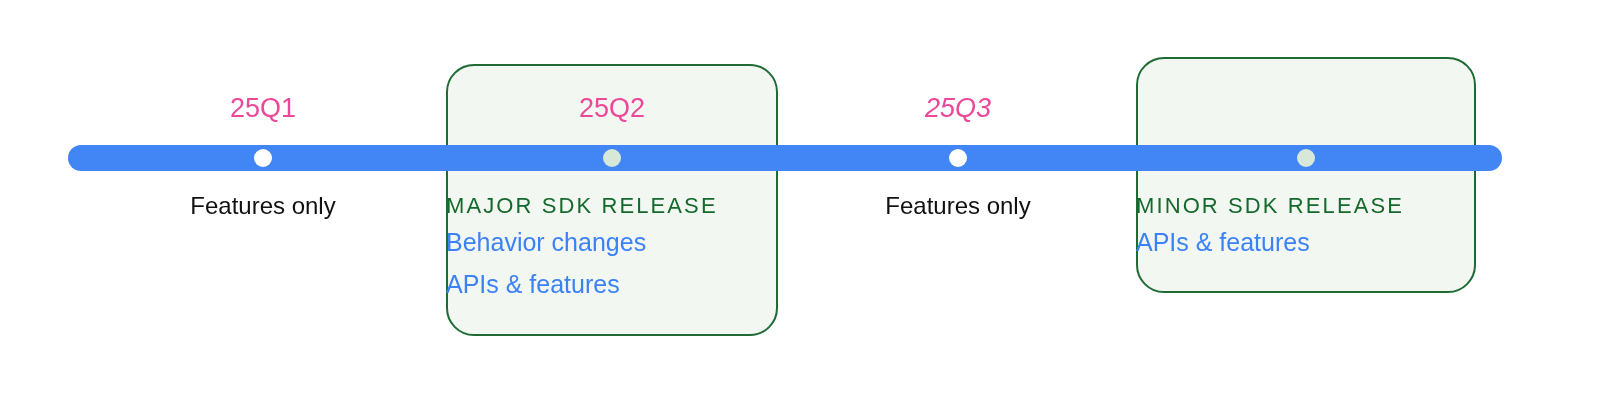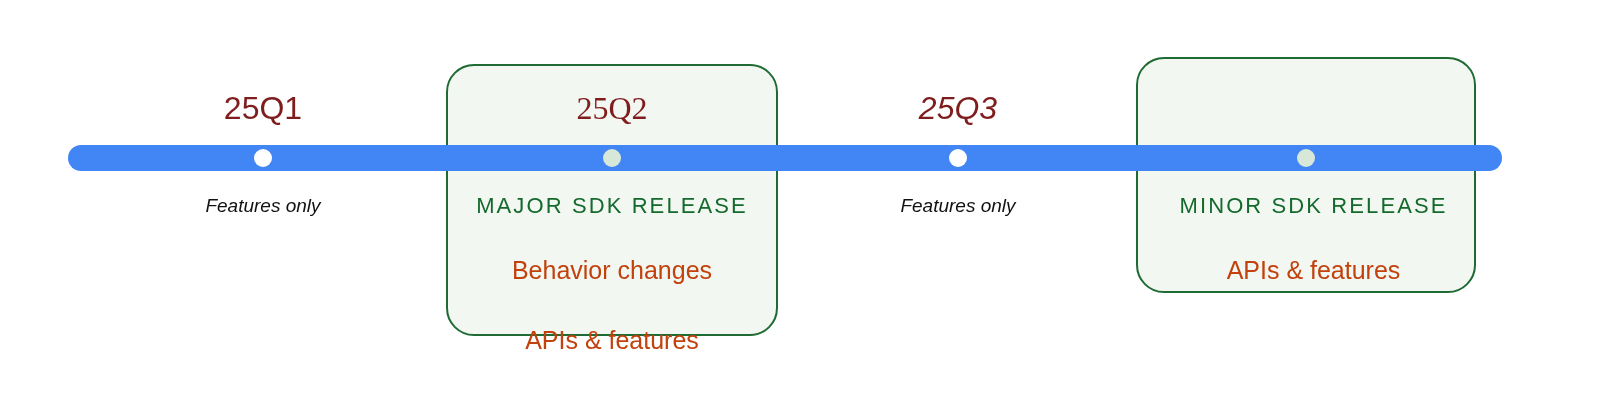--- a/index.html
+++ b/index.html
@@ -71,72 +71,69 @@
   #dot-q2 { left: 603px; }
   #dot-q3 { left: 949px; }
   #dot-q4 { left: 1297px; }
 
   
   .quarter-label {
     position: absolute;
     top: 91px;
     width: 200px;
     text-align: center;
-    font-size: 32px;
+    font-size: 27px;
     line-height: 34px;
-    color: #7f1d1d;
+    color: #ec4899;
     font-weight: 400;
     z-index: 4;
     white-space: nowrap;
   }
   #label-q1 { left: 163px; }
-  #label-q2 { left: 512px; font-family: Liberation Serif, serif; }
+  #label-q2 { left: 512px; }
   #label-q3 { left: 858px; font-style: italic; }
   #label-q4 { left: 1206px; }
 
   
   .plain-note {
     position: absolute;
     top: 190px;
     width: 300px;
     text-align: center;
-    font-size: 19px;
+    font-size: 24px;
     line-height: 32px;
-    font-style: italic;
     color: #111111;
     z-index: 4;
     white-space: nowrap;
   }
   #note-q1 { left: 113px; }
   #note-q3 { left: 808px; }
 
   
   .card-body {
     position: absolute;
     z-index: 4;
-    text-align: center;
   }
   #body-q2 { left: 446px; top: 190px; width: 332px; }
   #body-q4 { left: 1136px; top: 190px; width: 355px; }
 
   .release-kicker {
     font-size: 22px;
     line-height: 31px;
     letter-spacing: 2.1px;
     color: #14692c;
     font-weight: 500;
     white-space: nowrap;
   }
   .release-line {
     font-size: 25px;
     line-height: 42px;
-    color: #c2410c;
+    color: #3b82f6;
     font-weight: 400;
     white-space: nowrap;
-    margin-top: 28px;
   }
 </style>
 </head>
 <body>
 
 <div id="timeline-diagram">
 
   <div id="card-q2" class="quarter-card"></div>
   <div id="card-q4" class="quarter-card"></div>
 

